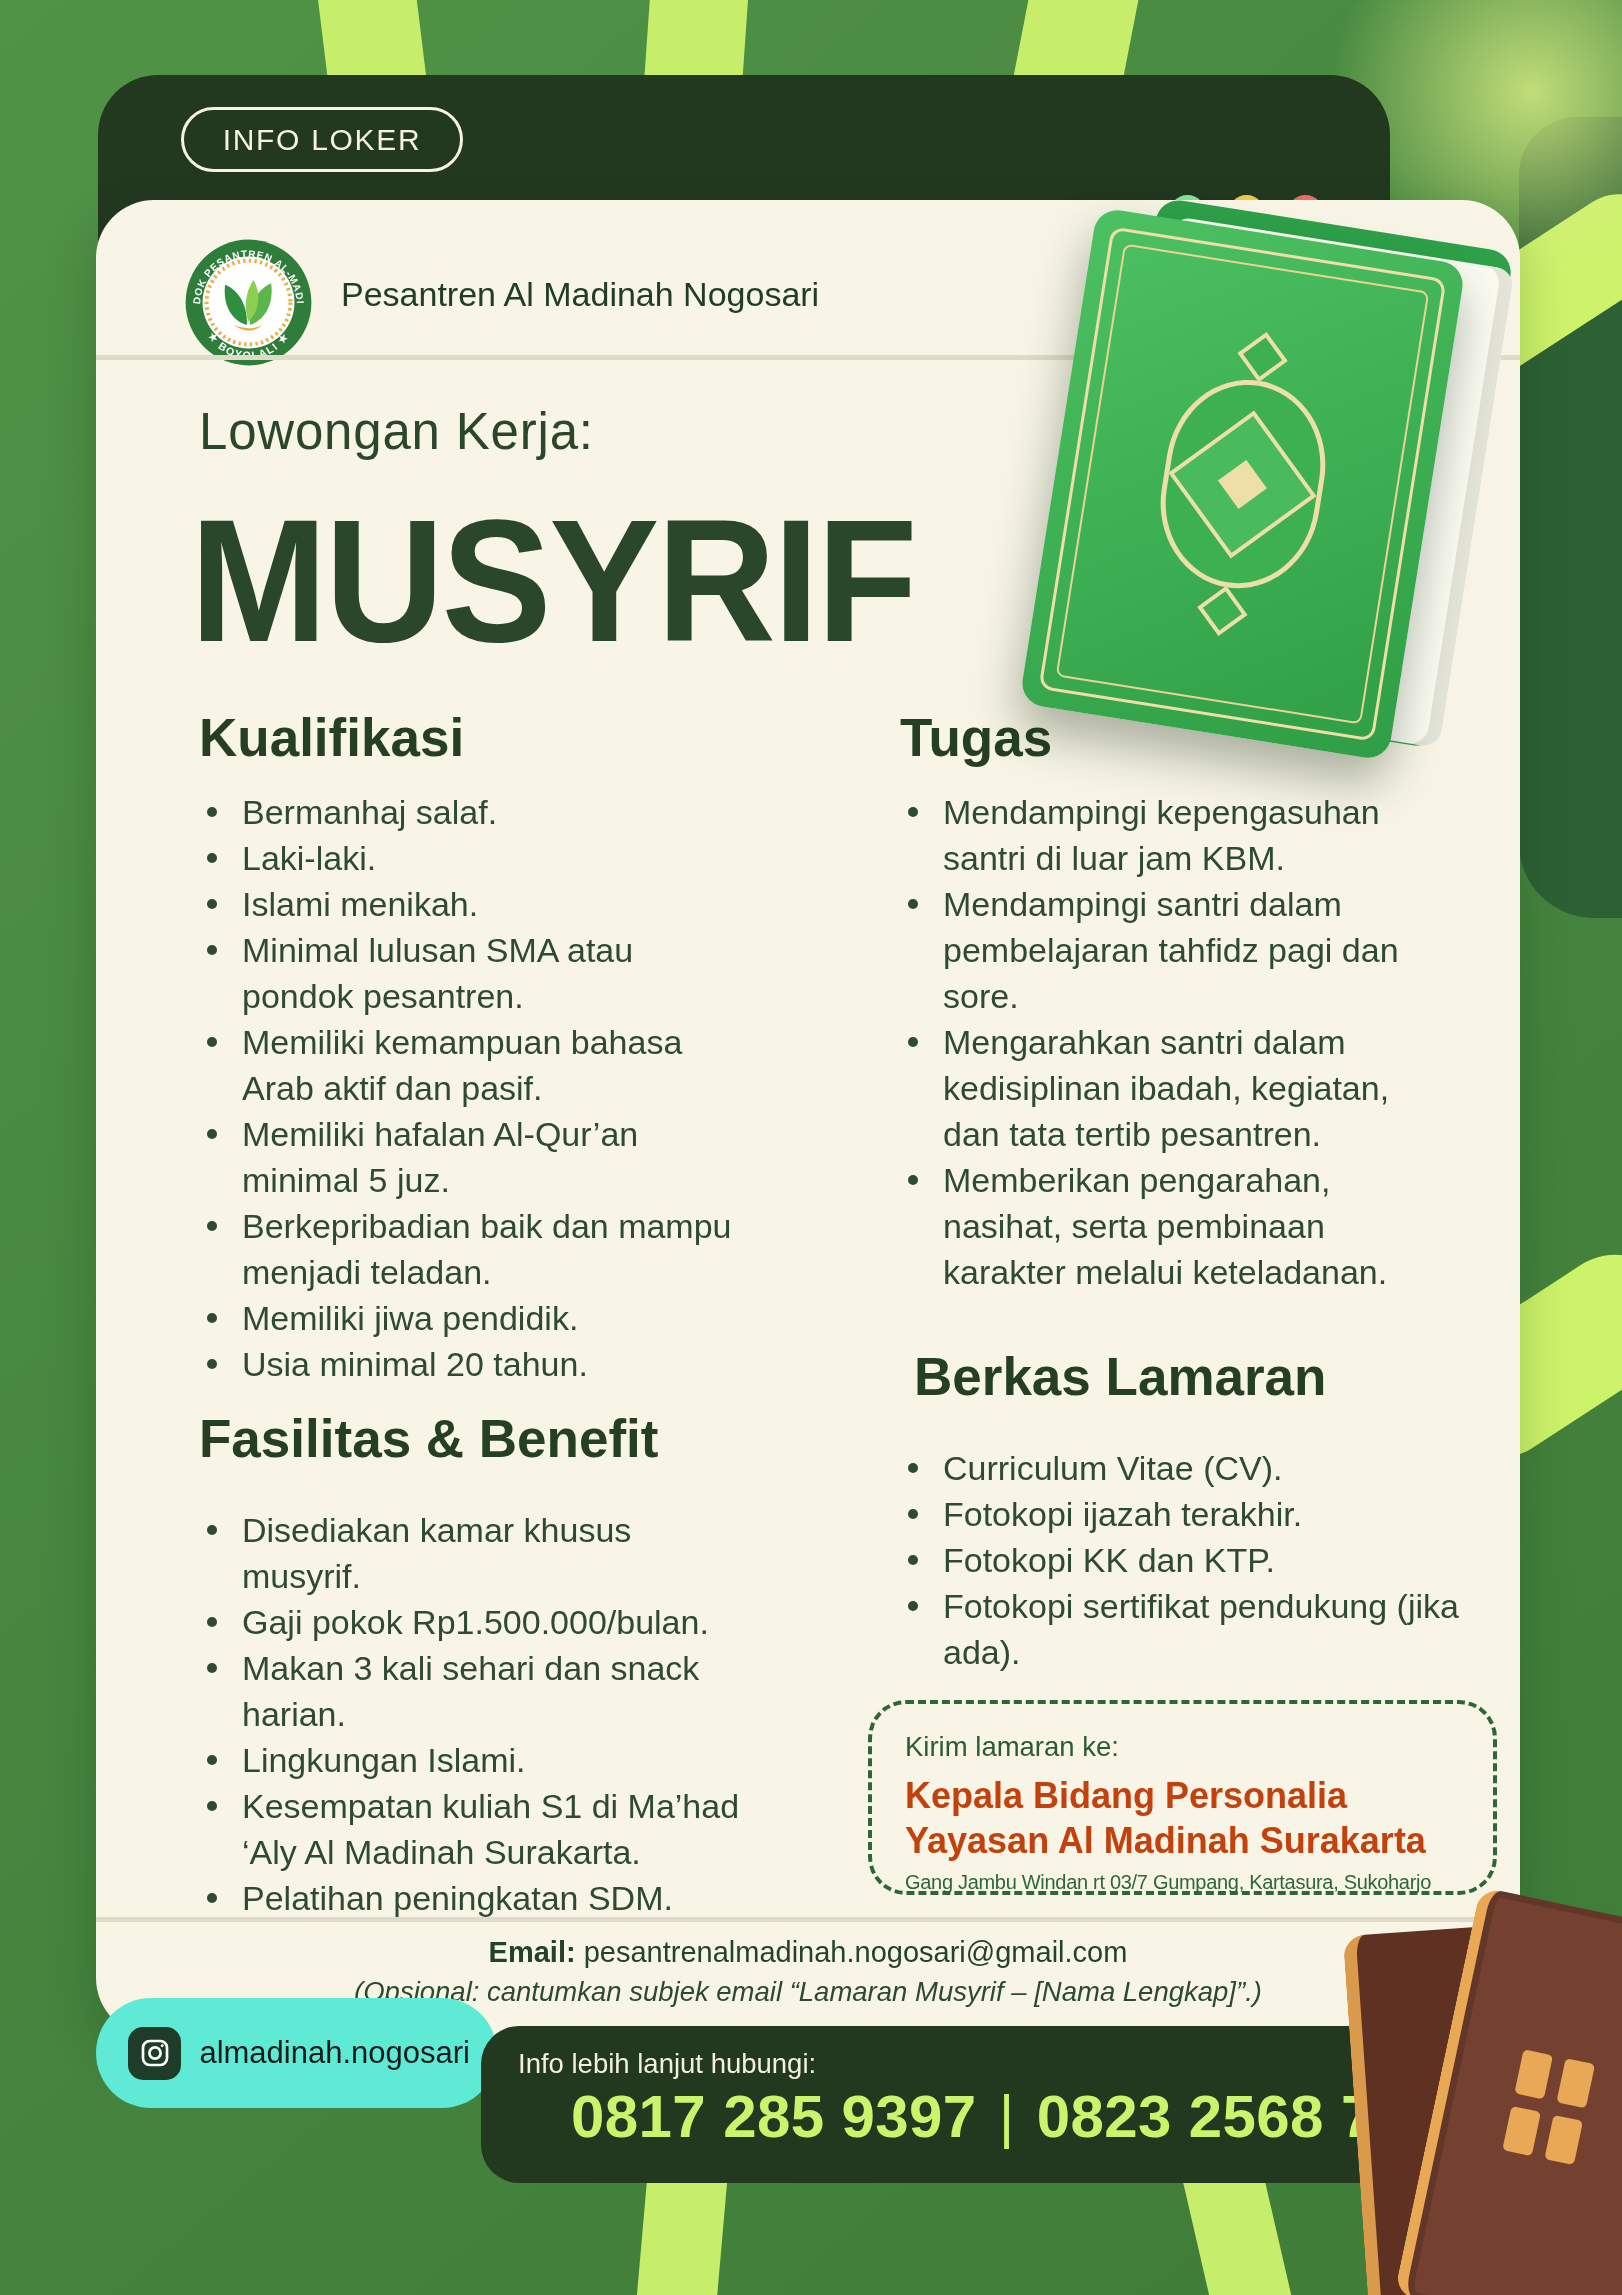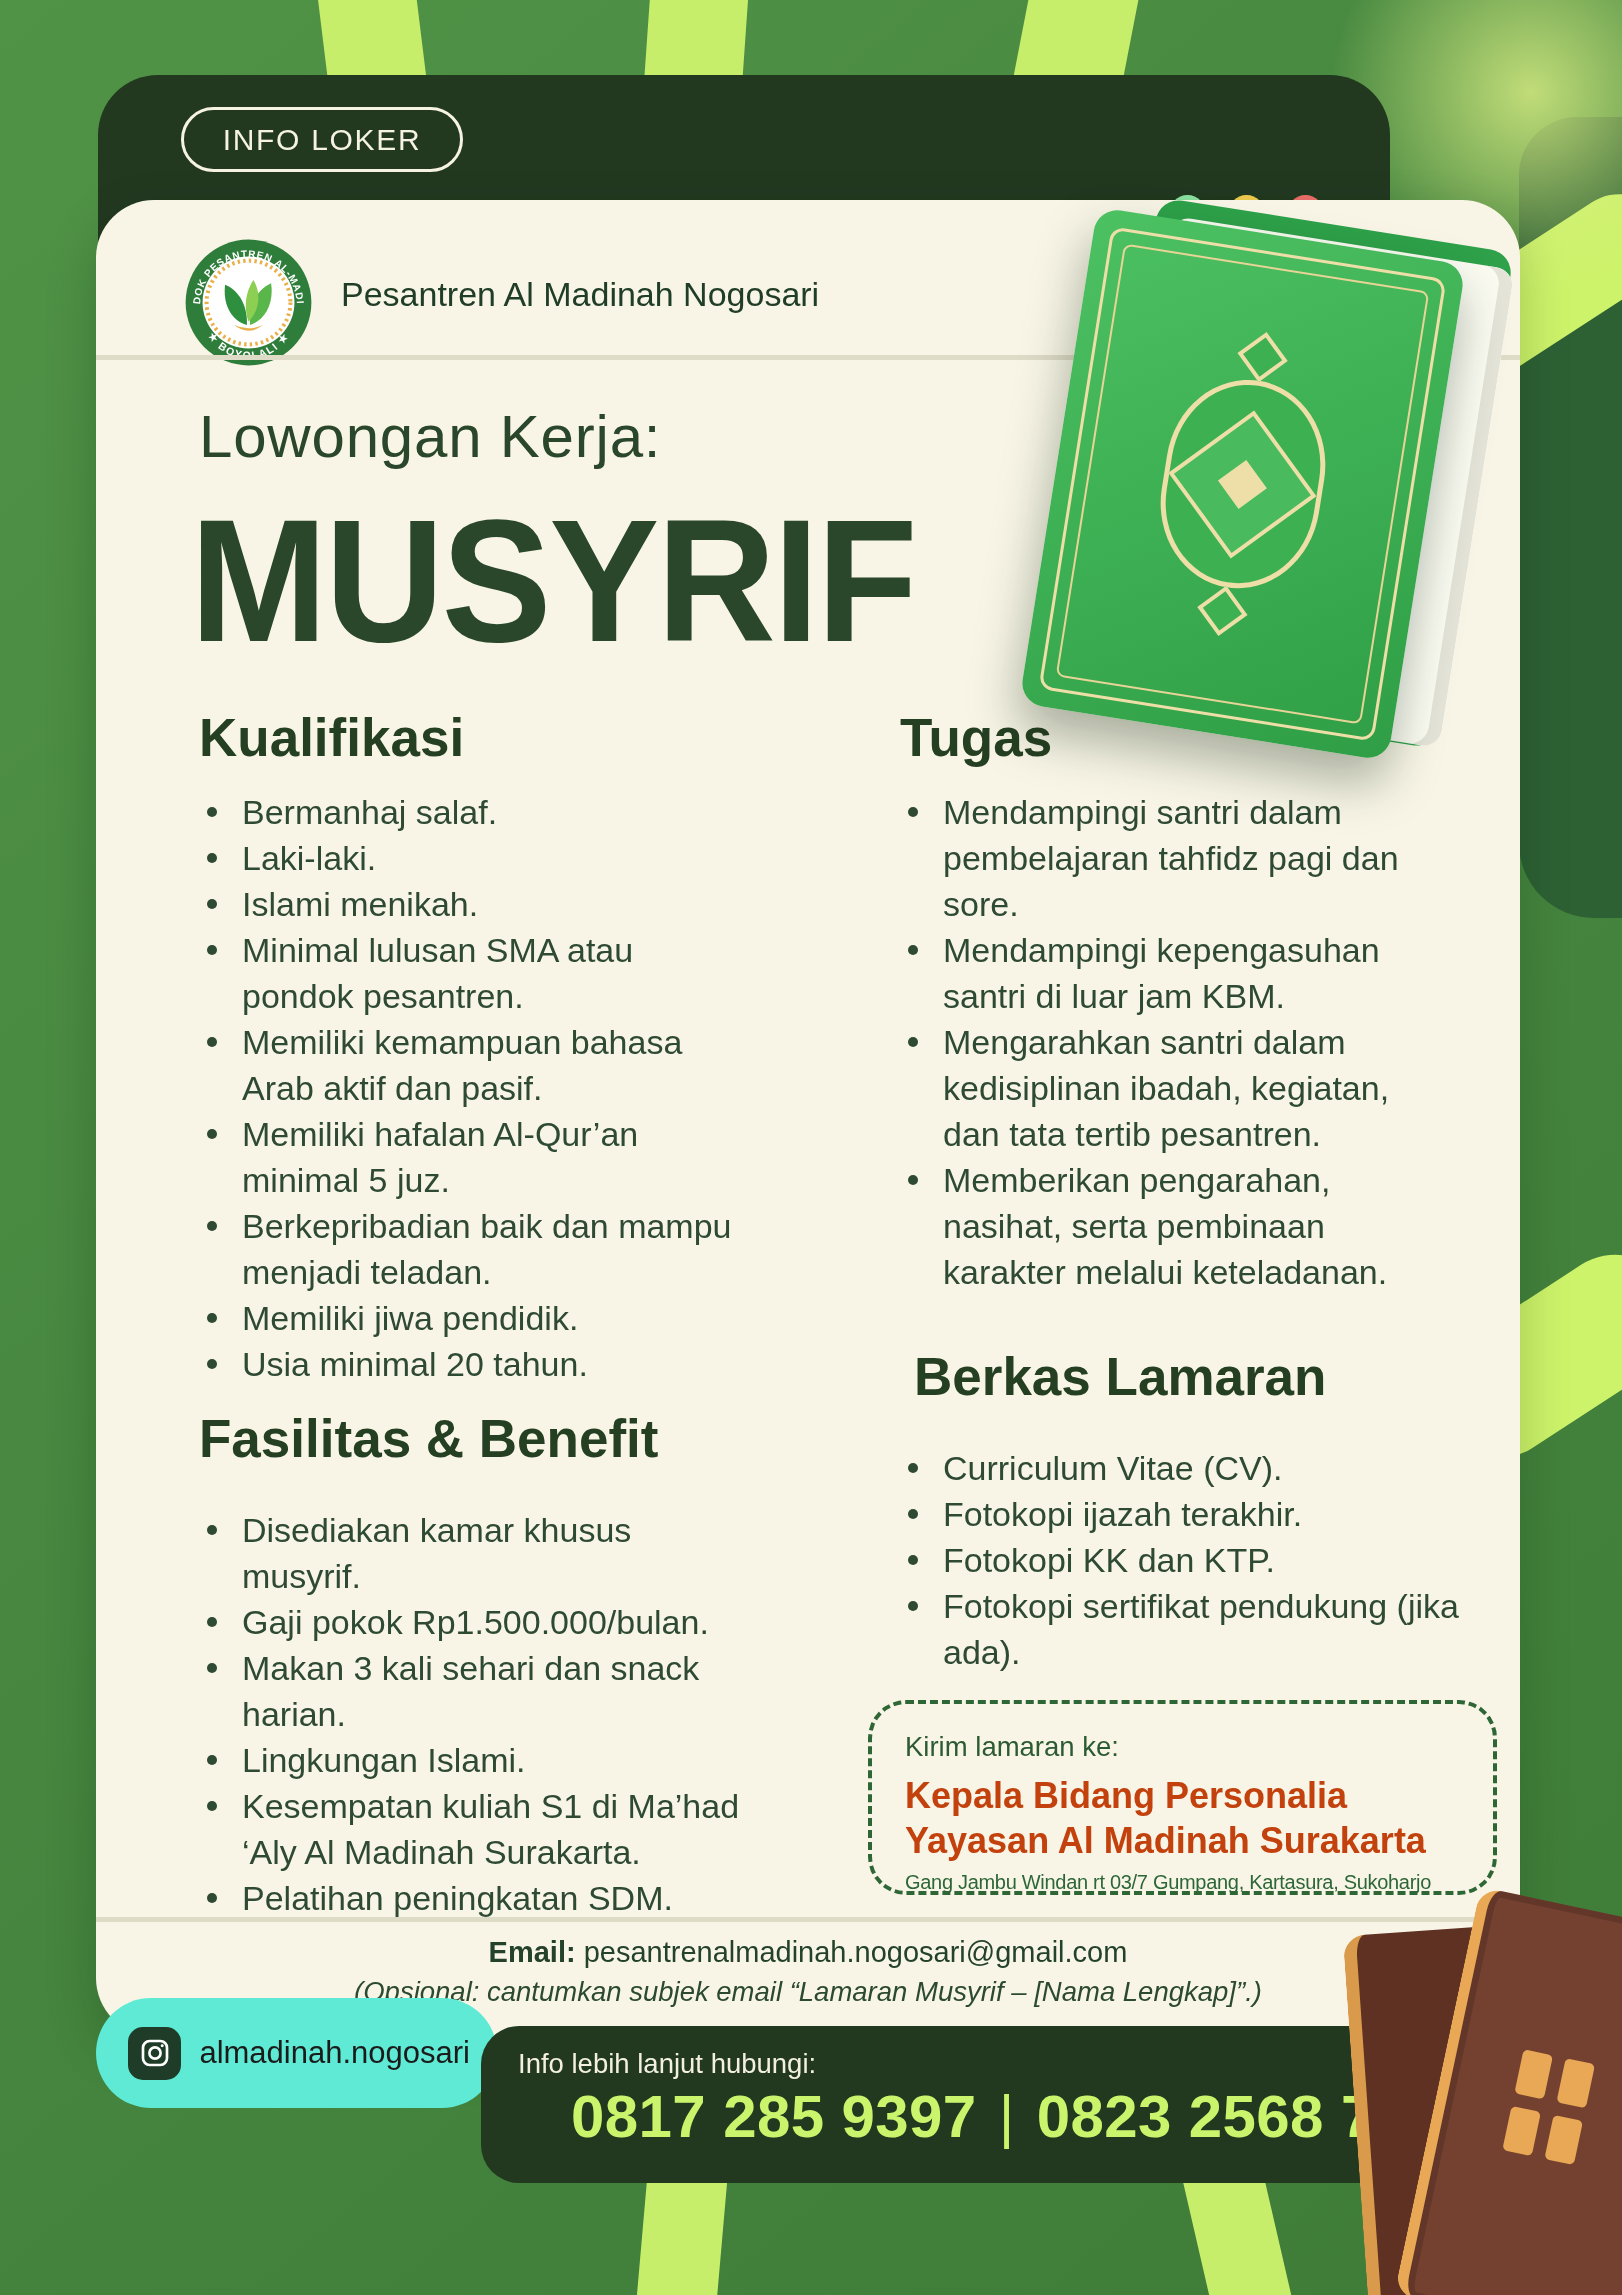--- a/index.html
+++ b/index.html
@@ -33,21 +33,21 @@
   .dots{position:absolute;left:1071px;top:120px;display:flex;gap:22px;}
   .dot{width:37px;height:37px;border-radius:50%;}
   
   .card{position:absolute;left:96px;top:200px;width:1424px;height:1836px;background:#f8f5e6;
     border-radius:58px;z-index:4;box-shadow:0 20px 50px rgba(10,30,10,.22);}
   .logo-wrap{position:absolute;left:88px;top:38px;width:129px;height:129px;}
   .org-name{position:absolute;left:245px;top:75px;font-size:34px;color:#203d27;}
   .card-divider{position:absolute;left:0;top:155px;width:100%;height:5px;background:#dedbc7;}
   .card-divider2{position:absolute;left:0;top:1717px;width:100%;height:5px;background:#dedbc7;}
   
-  .kicker{position:absolute;left:103px;top:202px;font-size:60px;font-weight:400;color:#2a472c;letter-spacing:0.8px;}
+  .kicker{position:absolute;left:103px;top:202px;font-size:51px;font-weight:400;color:#2a472c;letter-spacing:0.8px;}
   .role{position:absolute;left:94px;top:294px;font-size:165px;font-weight:bold;color:#2a472c;
     letter-spacing:-2.5px;transform:scaleY(1.06);transform-origin:left top;line-height:1;}
   
   .h2{position:absolute;font-size:53px;font-weight:bold;color:#253f22;line-height:1;}
   #h-kual{left:103px;top:511px;}
   #h-tugas{left:804px;top:511px;}
   #h-fas{left:103px;top:1212px;}
   #h-berkas{left:818px;top:1150px;}
   .list{position:absolute;list-style:none;margin:0;padding:0;font-size:34px;line-height:46px;color:#2f4a33;}
   .list li{position:relative;padding-left:43px;}
@@ -194,22 +194,22 @@
     <li>Disediakan kamar khusus musyrif.</li>
     <li>Gaji pokok Rp1.500.000/bulan.</li>
     <li>Makan 3 kali sehari dan snack harian.</li>
     <li>Lingkungan Islami.</li>
     <li>Kesempatan kuliah S1 di Ma’had ‘Aly Al Madinah Surakarta.</li>
     <li>Pelatihan peningkatan SDM.</li>
   </ul>
 
   <div class="h2" id="h-tugas">Tugas</div>
   <ul class="list" id="l-tugas">
+    <li>Mendampingi kepengasuhan santri di luar jam KBM.</li>
     <li>Mendampingi santri dalam pembelajaran tahfidz pagi dan sore.</li>
-    <li>Mendampingi kepengasuhan santri di luar jam KBM.</li>
     <li>Mengarahkan santri dalam kedisiplinan ibadah, kegiatan, dan tata tertib pesantren.</li>
     <li>Memberikan pengarahan, nasihat, serta pembinaan karakter melalui keteladanan.</li>
   </ul>
 
   <div class="h2" id="h-berkas">Berkas Lamaran</div>
   <ul class="list" id="l-berkas">
     <li>Curriculum Vitae (CV).</li>
     <li>Fotokopi ijazah terakhir.</li>
     <li>Fotokopi KK dan KTP.</li>
     <li>Fotokopi sertifikat pendukung (jika ada).</li>

